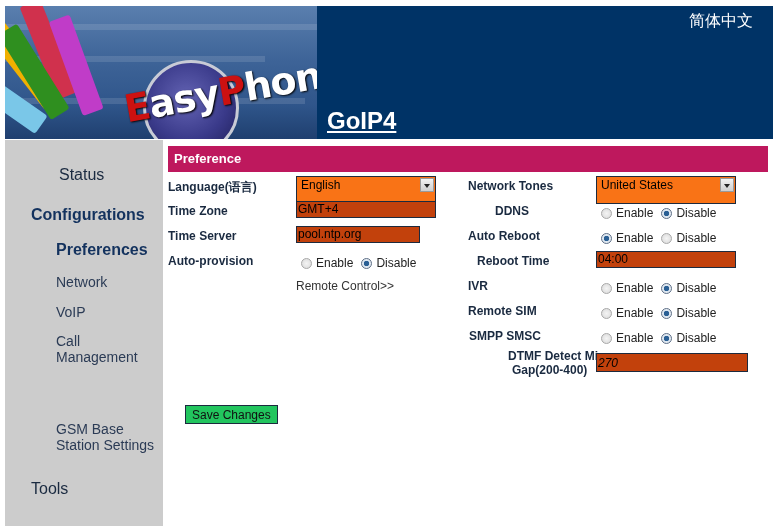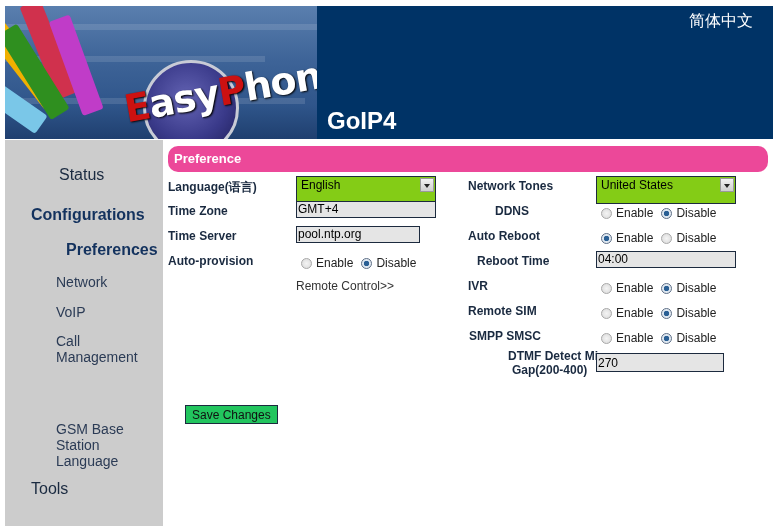--- a/index.html
+++ b/index.html
@@ -11,35 +11,35 @@
   .logo .stripe { position:absolute; left:0; height:6px; background:rgba(255,255,255,0.12); }
   .logo .bar { position:absolute; width:22px; height:100px; transform-origin:bottom left; border-radius:3px; }
   .logo .globe { position:absolute; left:138px; top:54px; width:90px; height:90px; border-radius:50%;
                  background:radial-gradient(circle at 45% 40%,#6464b4 0%,#3a3a8a 55%,#1c1c55 100%);
                  border:3px solid #c8cbd6; }
   .logo .brand { position:absolute; left:118px; top:62px; font-size:38px; font-weight:bold;
                  font-family:"DejaVu Sans", sans-serif; color:#fff; letter-spacing:-1px;
                  transform:rotate(-10deg); text-shadow:1px 1px 2px #000; }
   .logo .brand .e, .logo .brand .p { color:#cc1111; }
   .lang-link { position:absolute; right:20px; top:5px; color:#fff; font-size:16px; cursor:pointer; }
-  .model { position:absolute; left:322px; top:101px; color:#fff; font-size:24px; font-weight:bold; }
+  .model { position:absolute; left:322px; top:101px; color:#fff; font-size:24px; font-weight:bold;text-decoration:underline; }
 
   .sidebar { position:absolute; left:5px; top:140px; width:158px; height:386px; background:#cccccc; }
   .nav-top { position:absolute; left:26px; font-size:16px; color:#1a2a40; cursor:pointer; }
   .nav-top.bold { font-weight:bold; color:#13325e; }
   .nav-sub { position:absolute; left:51px; font-size:14px; color:#2b3b55; line-height:16px; cursor:pointer; }
   .nav-sub.active { font-weight:bold; font-size:16px; color:#13325e; }
 
-  .section-bar { position:absolute; left:168px; top:146px; width:600px; height:26px; background:#ec4899;border-radius:10px; }
+  .section-bar { position:absolute; left:168px; top:146px; width:600px; height:26px; background:#be185d; }
   .section-title { position:absolute; left:6px; top:5px; color:#fff; font-weight:bold; font-size:13px; }
 
   .lbl { position:absolute; font-weight:bold; font-size:12px; color:#1a2a40; }
-  .txt { position:absolute; height:17px; border:1px solid #1c2a3e; background:#e5e5e5; padding:0 0 0 1px;
+  .txt { position:absolute; height:17px; border:1px solid #1c2a3e; background:#c2410c; padding:0 0 0 1px;
          font-family:"Liberation Sans", sans-serif; font-size:12px; line-height:17px; box-sizing:border-box; }
-  .sel { position:absolute; height:28px; border:1px solid #1c2a3e; background:#84cc16; box-sizing:border-box; cursor:pointer;text-align:center; }
+  .sel { position:absolute; height:28px; border:1px solid #1c2a3e; background:#f97316; box-sizing:border-box; cursor:pointer;text-align:center; }
   .sel .val { position:absolute; left:4px; top:1px; font-size:12px; }
   .sel .arrow { position:absolute; right:1px; top:1px; width:14px; height:14px; background:linear-gradient(#f2f2f2,#cfcfcf);
                 border:1px solid #9a9a9a; box-sizing:border-box; }
   .sel .arrow::after { content:""; position:absolute; left:3px; top:5px; border-left:3px solid transparent;
                        border-right:3px solid transparent; border-top:4px solid #222; }
   .radio-group { position:absolute; font-size:12px; color:#222; display:flex; align-items:center; }
   .radio { width:11px; height:11px; border-radius:50%; border:1px solid #a8a8a8;
            background:radial-gradient(circle,#f4f4f4,#d8d8d8); box-sizing:border-box; display:inline-block;
            margin-right:4px; position:relative; cursor:pointer; }
   .radio.checked { border-color:#5d6e86; background:radial-gradient(circle at 50% 50%,#2a5f94 0 2.5px,#d9e4ef 3px,#f5f5f5 100%); }
@@ -64,25 +64,25 @@
     <div class="globe"></div>
     <div class="brand"><span class="e">E</span>asy<span class="p">P</span>hone</div>
   </div>
   <span class="lang-link">简体中文</span>
   <span class="model">GoIP4</span>
 </div>
 
 <div class="sidebar">
   <span class="nav-top" style="top:26px;margin-left:28px;">Status</span>
   <span class="nav-top bold" style="top:66px;">Configurations</span>
-  <span class="nav-sub active" style="top:102px;margin-left:10px;">Preferences</span>
+  <span class="nav-sub active" style="top:102px;">Preferences</span>
   <span class="nav-sub" style="top:134px;">Network</span>
   <span class="nav-sub" style="top:164px;">VoIP</span>
   <span class="nav-sub" style="top:193px;width:100px;">Call Management</span>
-  <span class="nav-sub" style="top:281px;width:106px;">GSM Base Station Language</span>
+  <span class="nav-sub" style="top:281px;width:106px;">GSM Base Station Settings</span>
   <span class="nav-top" style="top:340px;">Tools</span>
 </div>
 
 <div class="section-bar">
   <span class="section-title">Preference</span>
 </div>
 
 <span class="lbl" style="left:168px;top:179px;">Language(语言)</span>
 <div class="sel" style="left:296px;top:176px;width:140px;">
   <span class="val">English</span>
@@ -173,15 +173,15 @@
       <span>Enable</span>
     </label>
   <label class="opt">
       <span class="radio checked"></span>
       <span>Disable</span>
     </label>
 </div>
 
 <span class="lbl" style="left:468px;top:349px;padding-left:40px;">DTMF Detect Min</span>
 <span class="lbl" style="left:468px;top:363px;margin-left:44px;">Gap(200-400)</span>
-<input class="txt" style="left: 596px; top: 353px; width: 128px; height: 19px;" value="270">
+<input class="txt" style="left: 596px; top: 353px; width: 152px; height: 19px; font-style: italic;" value="270">
 
 <button class="btn">Save Changes</button>
 
 </body></html>

